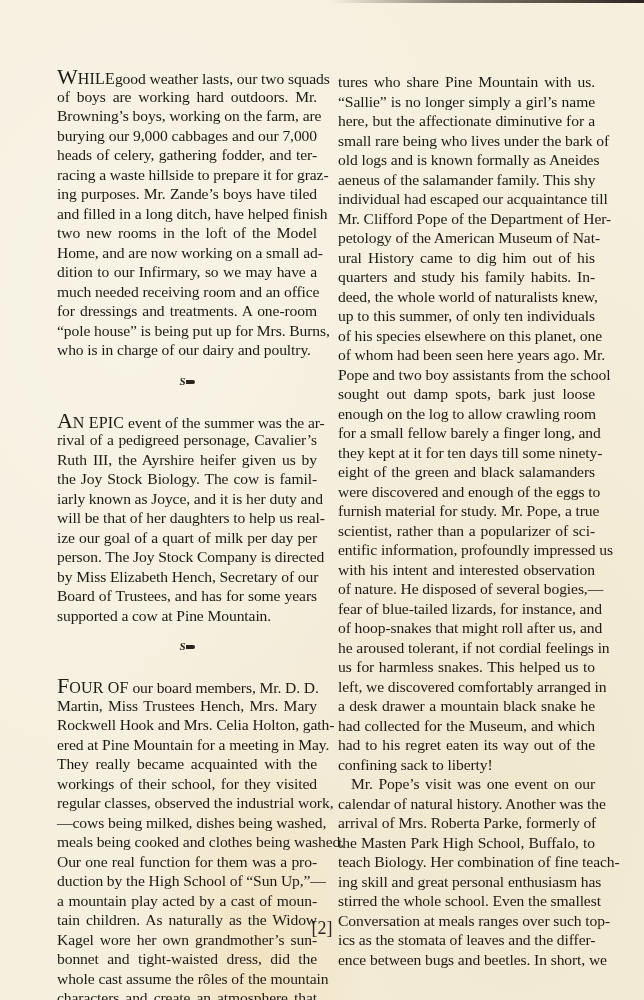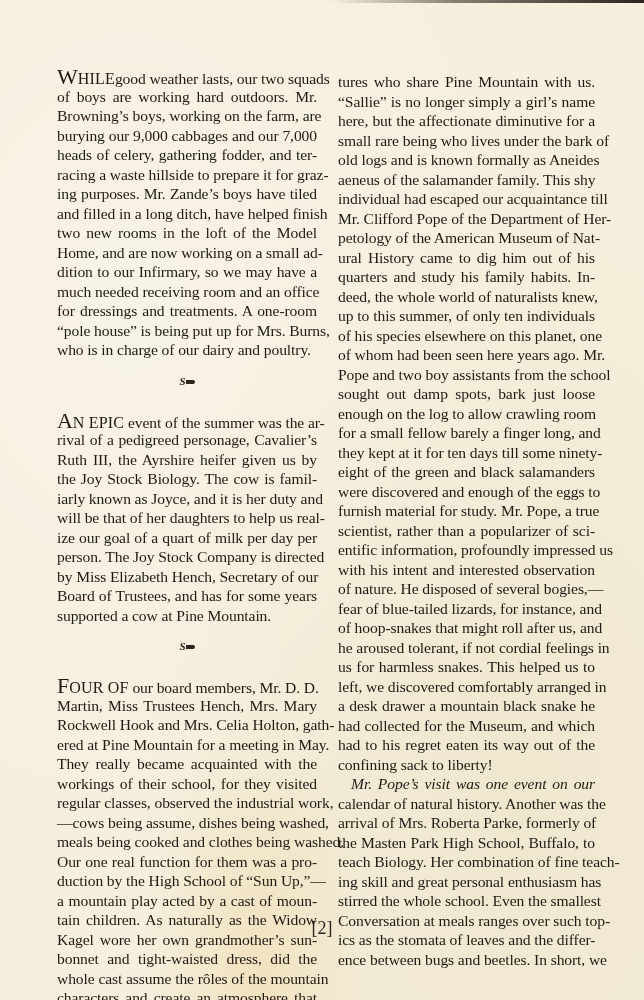--- a/index.html
+++ b/index.html
@@ -20,21 +20,21 @@
   .column { position: absolute; width: 260px; }
   .col-left { left: 57px; top: 67px; }
   .col-right { left: 338px; top: 72px; width: 257px; }
   .line {
     display: block; height: 19.5px; line-height: 19.5px;
     font-size: 15.6px; white-space: nowrap;
     text-align: justify; text-align-last: justify;
     letter-spacing: -0.1px;
   }
   .line.last { text-align-last: left; }
-  .line.indent { padding-left: 13px; font-style: italic; }
+  .line.indent { padding-left: 13px; }
   .dropcap { font-size: 22px; line-height: 19px; }
   .sc { font-size: 16px; letter-spacing: 0.2px; }
   .ornament {
     display: block; text-align: center; height: 19.5px; line-height: 19.5px;
     font-size: 11px; font-weight: bold; font-style: italic; color: #2a241d;
   }
   .ornament .hand { display: inline-block; width: 9px; height: 4px; background: #2a241d; border-radius: 0 3px 3px 0; vertical-align: middle; margin-left: 0px; }
   .gap { display: block; height: 19.5px; }
   .gap-s { display: block; height: 12px; }
   .page-number {
@@ -85,21 +85,21 @@
     <span class="ornament"><span>S</span><span class="hand"></span></span>
     <span class="gap"></span>
     <div class="para">
       <span class="line"><span class="dropcap">F</span><span class="sc">OUR OF</span><span> our board members, Mr. D. D.</span></span>
       <span class="line">Martin, Miss Trustees Hench, Mrs. Mary</span>
       <span class="line">Rockwell Hook and Mrs. Celia Holton, gath-</span>
       <span class="line">ered at Pine Mountain for a meeting in May.</span>
       <span class="line">They really became acquainted with the</span>
       <span class="line">workings of their school, for they visited</span>
       <span class="line">regular classes, observed the industrial work,</span>
-      <span class="line">—cows being assume, dishes being washed,</span>
+      <span class="line">—cows being milked, dishes being washed,</span>
       <span class="line">meals being cooked and clothes being washed.</span>
       <span class="line">Our one real function for them was a pro-</span>
       <span class="line">duction by the High School of “Sun Up,”—</span>
       <span class="line">a mountain play acted by a cast of moun-</span>
       <span class="line">tain children. As naturally as the Widow</span>
       <span class="line">Kagel wore her own grandmother’s sun-</span>
       <span class="line">bonnet and tight-waisted dress, did the</span>
       <span class="line">whole cast assume the rôles of the mountain</span>
       <span class="line">characters and create an atmosphere that</span>
     </div>

